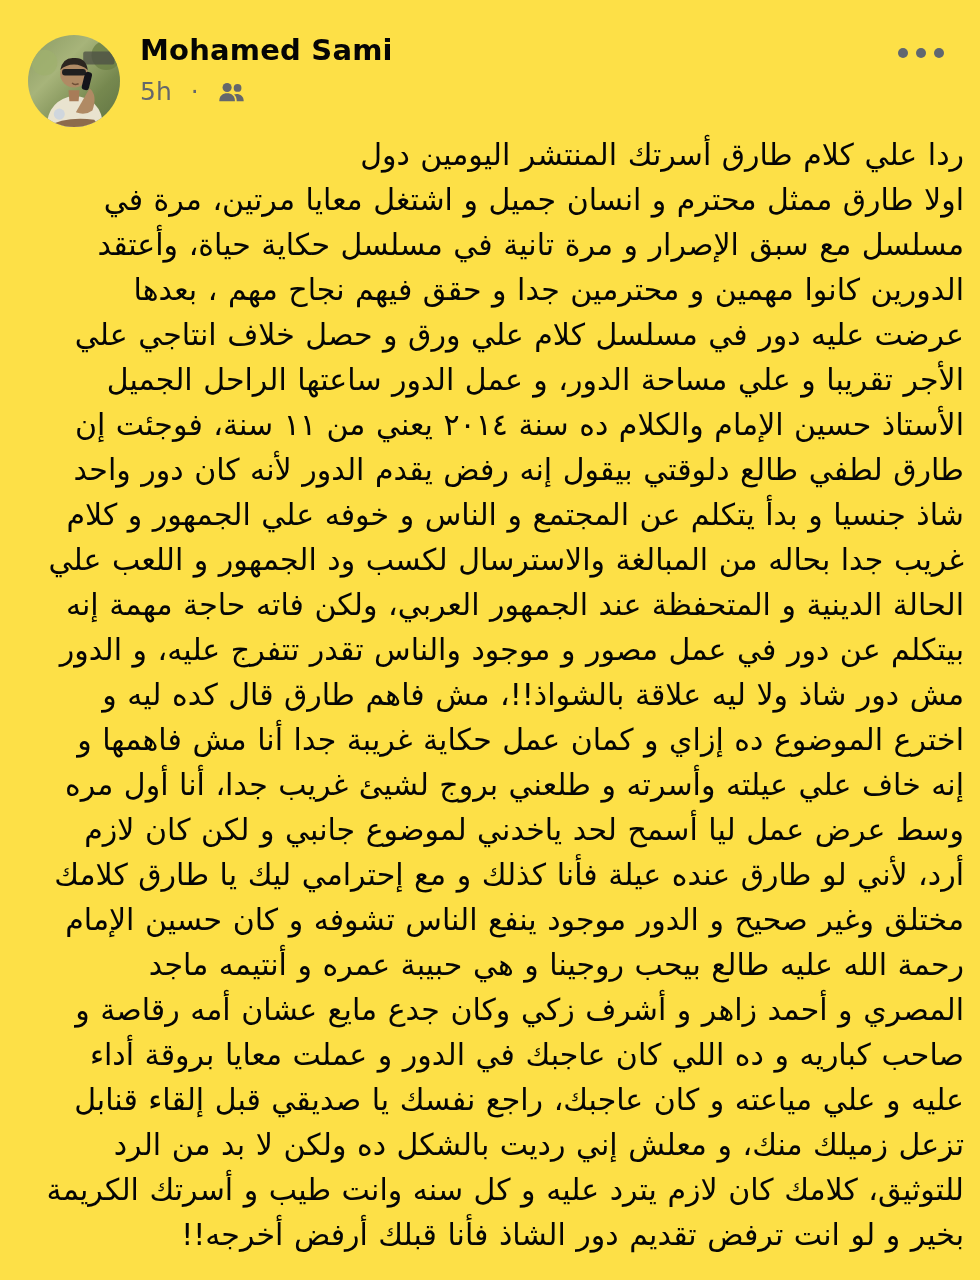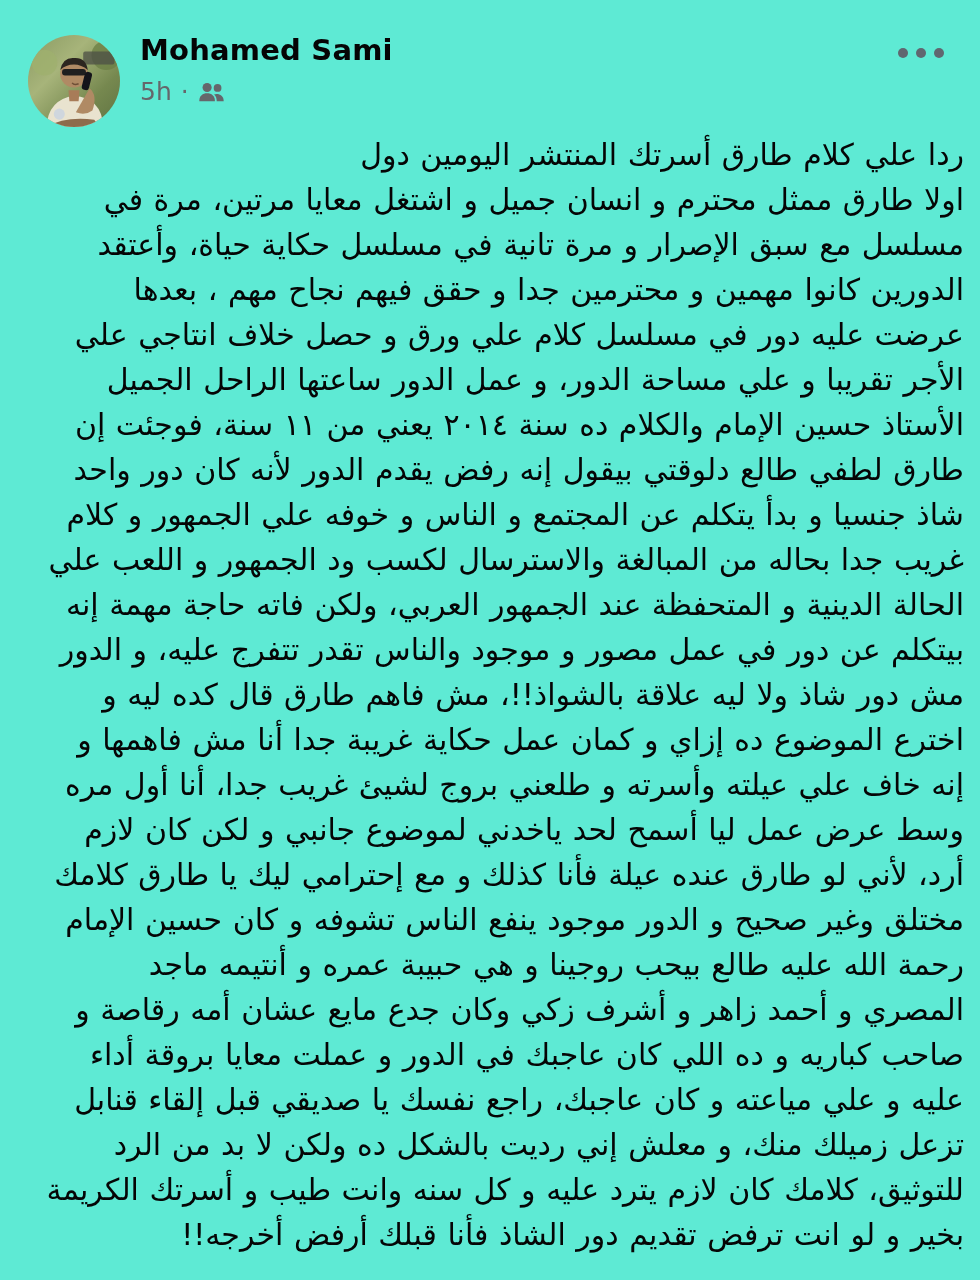--- a/index.html
+++ b/index.html
@@ -7,21 +7,21 @@
     padding: 0;
     background: #ffffff;
     width: 980px;
     height: 1280px;
     overflow: hidden;
     font-family: "DejaVu Sans", "Liberation Sans", sans-serif;
   }
   .post {
     width: 980px;
     height: 1280px;
-    background: #5eead4;
+    background: #fde047;
     position: relative;
   }
   
   .post-header {
     position: absolute;
     top: 30px;
     left: 0;
     right: 0;
     height: 105px;
   }
@@ -47,21 +47,21 @@
     font-weight: 700;
     color: #050505;
     line-height: 36px;
     letter-spacing: 0.2px;
     cursor: pointer;
   }
   .meta-row {
     margin-top: 10px;
     display: flex;
     align-items: center;
-    gap: 9px;
+    gap: 19px;
     color: #65676b;
     font-size: 25px;
     line-height: 28px;
   }
   .meta-sep { font-size: 25px; color: #65676b; }
   .friends-icon { display: inline-flex; align-items: center; }
   .friends-icon svg { width: 27px; height: 27px; fill: #65676b; }
   .menu-button {
     position: absolute;
     right: 32px;

